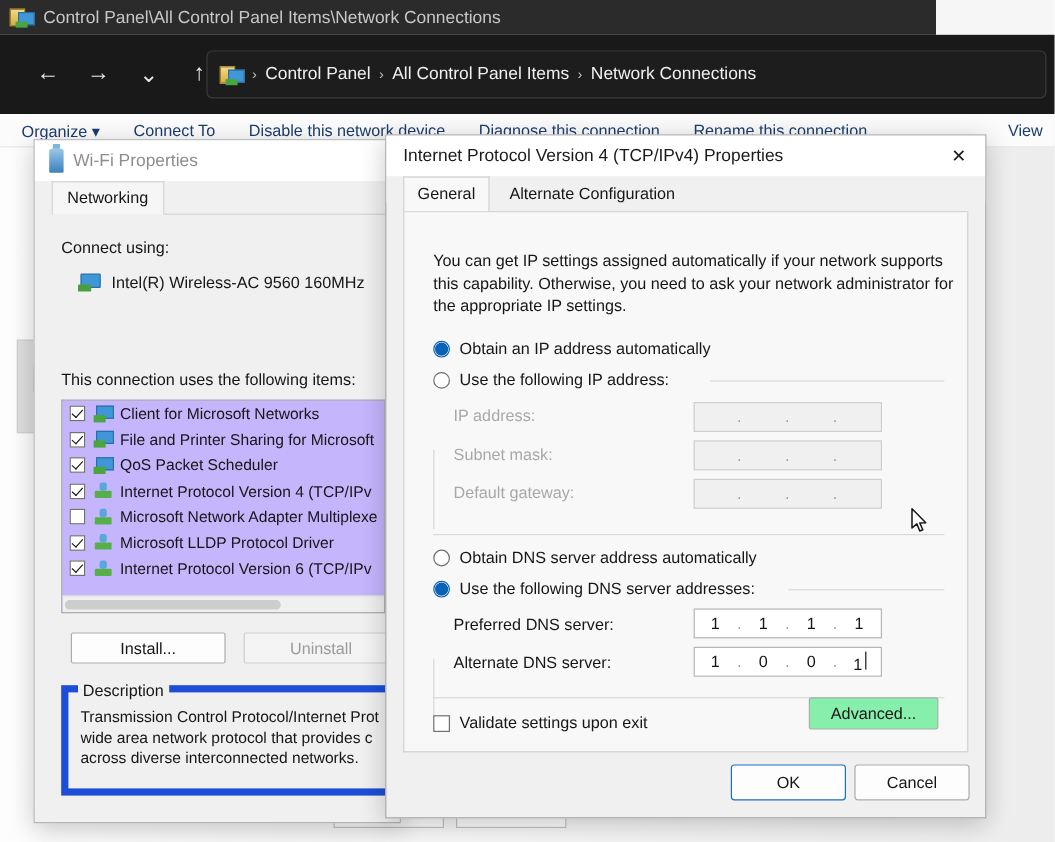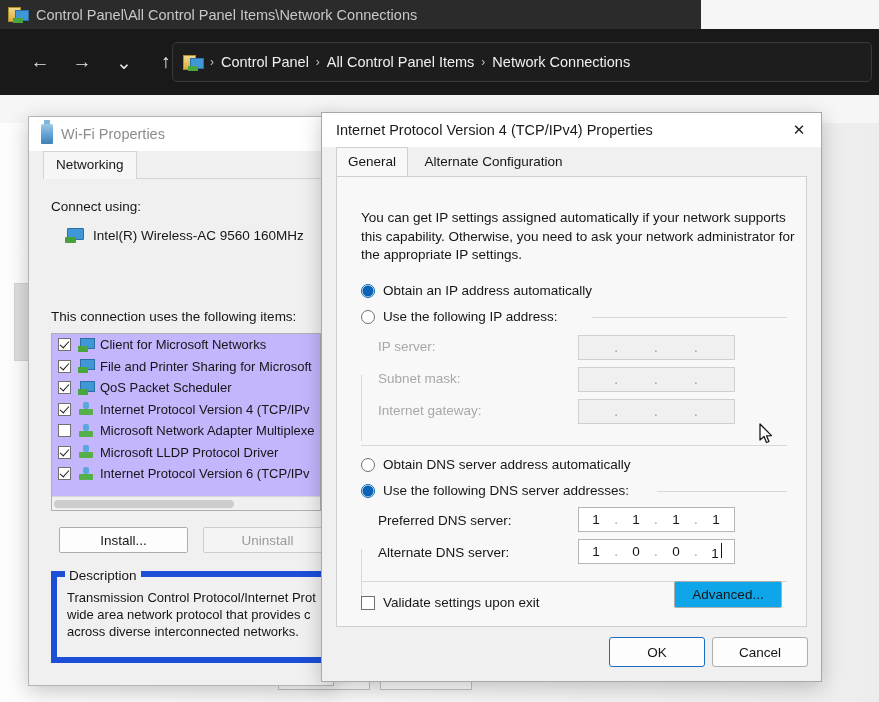--- a/index.html
+++ b/index.html
@@ -12,21 +12,21 @@
   }
   #screen {
     position: relative;
     width: 879px; height: 702px;
     overflow: hidden;
     background: #f6f6f6;
   }
 
   
   .explorer-titlebar {
-    position: absolute; left: 0; top: 0; width: 701px; height: 29px;
+    position: absolute; left: 0; top: 0; width: 780px; height: 29px;
     background: #2b2b2b;
     display: flex; align-items: center;
     padding-left: 8px;
   }
   .explorer-title-text {
     color: #c8c8c8; font-size: 14.5px; margin-left: 8px;
     white-space: nowrap;
   }
   .explorer-navbar {
     position: absolute; left: 0; top: 29px; width: 879px; height: 66px;
@@ -325,21 +325,21 @@
     position: absolute; display: flex; align-items: center;
     font-size: 13.5px; color: #161616;
   }
   .chk {
     width: 14px; height: 14px; border: 1px solid #6f6f6f;
     background: #fff; margin-right: 8px; flex: 0 0 auto;
   }
   .btn-advanced {
     position: absolute; right: 24px; bottom: 18px;
     width: 108px; height: 27px;
-    background: #0ea5e9; border: 1px solid #adadad; border-radius: 2px;
+    background: #86efac; border: 1px solid #adadad; border-radius: 2px;
     display: flex; align-items: center; justify-content: center;
     font-size: 13.5px; color: #161616;
   }
   .ipv4-footer {
     position: absolute; left: 0; right: 0; bottom: 0; height: 54px;
   }
   .btn-ok {
     position: absolute; right: 116px; top: 10px;
     width: 96px; height: 30px;
     background: #fdfdfd; border: 1px solid #1a6fc4; border-radius: 3px;
@@ -403,20 +403,28 @@
         <span class="base"></span>
       </span>
     <span class="crumb-sep">›</span>
     <span class="crumb">Control Panel</span>
     <span class="crumb-sep">›</span>
     <span class="crumb">All Control Panel Items</span>
     <span class="crumb-sep">›</span>
     <span class="crumb">Network Connections</span>
   </div>
 
+  <div class="toolbar">
+    <span class="toolbar-item">Organize ▾</span>
+    <span class="toolbar-item">Connect To</span>
+    <span class="toolbar-item">Disable this network device</span>
+    <span class="toolbar-item">Diagnose this connection</span>
+    <span class="toolbar-item">Rename this connection</span>
+    <span class="toolbar-right">View</span>
+  </div>
 
   <div class="explorer-body">
     <div class="ghost-tile">
       <div class="ghost-tile-icon"></div>
     </div>
   </div>
 
   <div class="dialog" id="wifi-dialog">
     <div class="dlg-titlebar">
       <span class="wifi-plug-icon"></span>
@@ -515,21 +523,21 @@
         <span class="radio on"></span>
         <span>Obtain an IP address automatically</span>
       </div>
       <div class="radio-row" style="left:24px; top:132px;">
         <span class="radio"></span>
         <span>Use the following IP address:</span>
       </div>
       <div class="sep-line" style="left:255px; top:140px; width:195px;"></div>
       <div class="sep-line" style="left:24px; top:198px; width:1px; height:66px; background:#d8d8d8;"></div>
 
-      <span class="field-label" style="left:41px; top:162px; color:#a8a8a8;">IP server:</span>
+      <span class="field-label" style="left:41px; top:162px; color:#a8a8a8;">IP address:</span>
       <div class="ipbox disabled" style="left:241px; top:158px; width:157px;">
         <span class="ip-oct"></span>
         <span class="ip-dot">.</span>
         <span class="ip-oct"></span>
         <span class="ip-dot">.</span>
         <span class="ip-oct"></span>
         <span class="ip-dot">.</span>
         <span class="ip-oct"></span>
       </div>
 
@@ -537,21 +545,21 @@
       <div class="ipbox disabled" style="left:241px; top:190px; width:157px;">
         <span class="ip-oct"></span>
         <span class="ip-dot">.</span>
         <span class="ip-oct"></span>
         <span class="ip-dot">.</span>
         <span class="ip-oct"></span>
         <span class="ip-dot">.</span>
         <span class="ip-oct"></span>
       </div>
 
-      <span class="field-label" style="left:41px; top:226px; color:#a8a8a8;">Internet gateway:</span>
+      <span class="field-label" style="left:41px; top:226px; color:#a8a8a8;">Default gateway:</span>
       <div class="ipbox disabled" style="left:241px; top:222px; width:157px;">
         <span class="ip-oct"></span>
         <span class="ip-dot">.</span>
         <span class="ip-oct"></span>
         <span class="ip-dot">.</span>
         <span class="ip-oct"></span>
         <span class="ip-dot">.</span>
         <span class="ip-oct"></span>
       </div>
 

